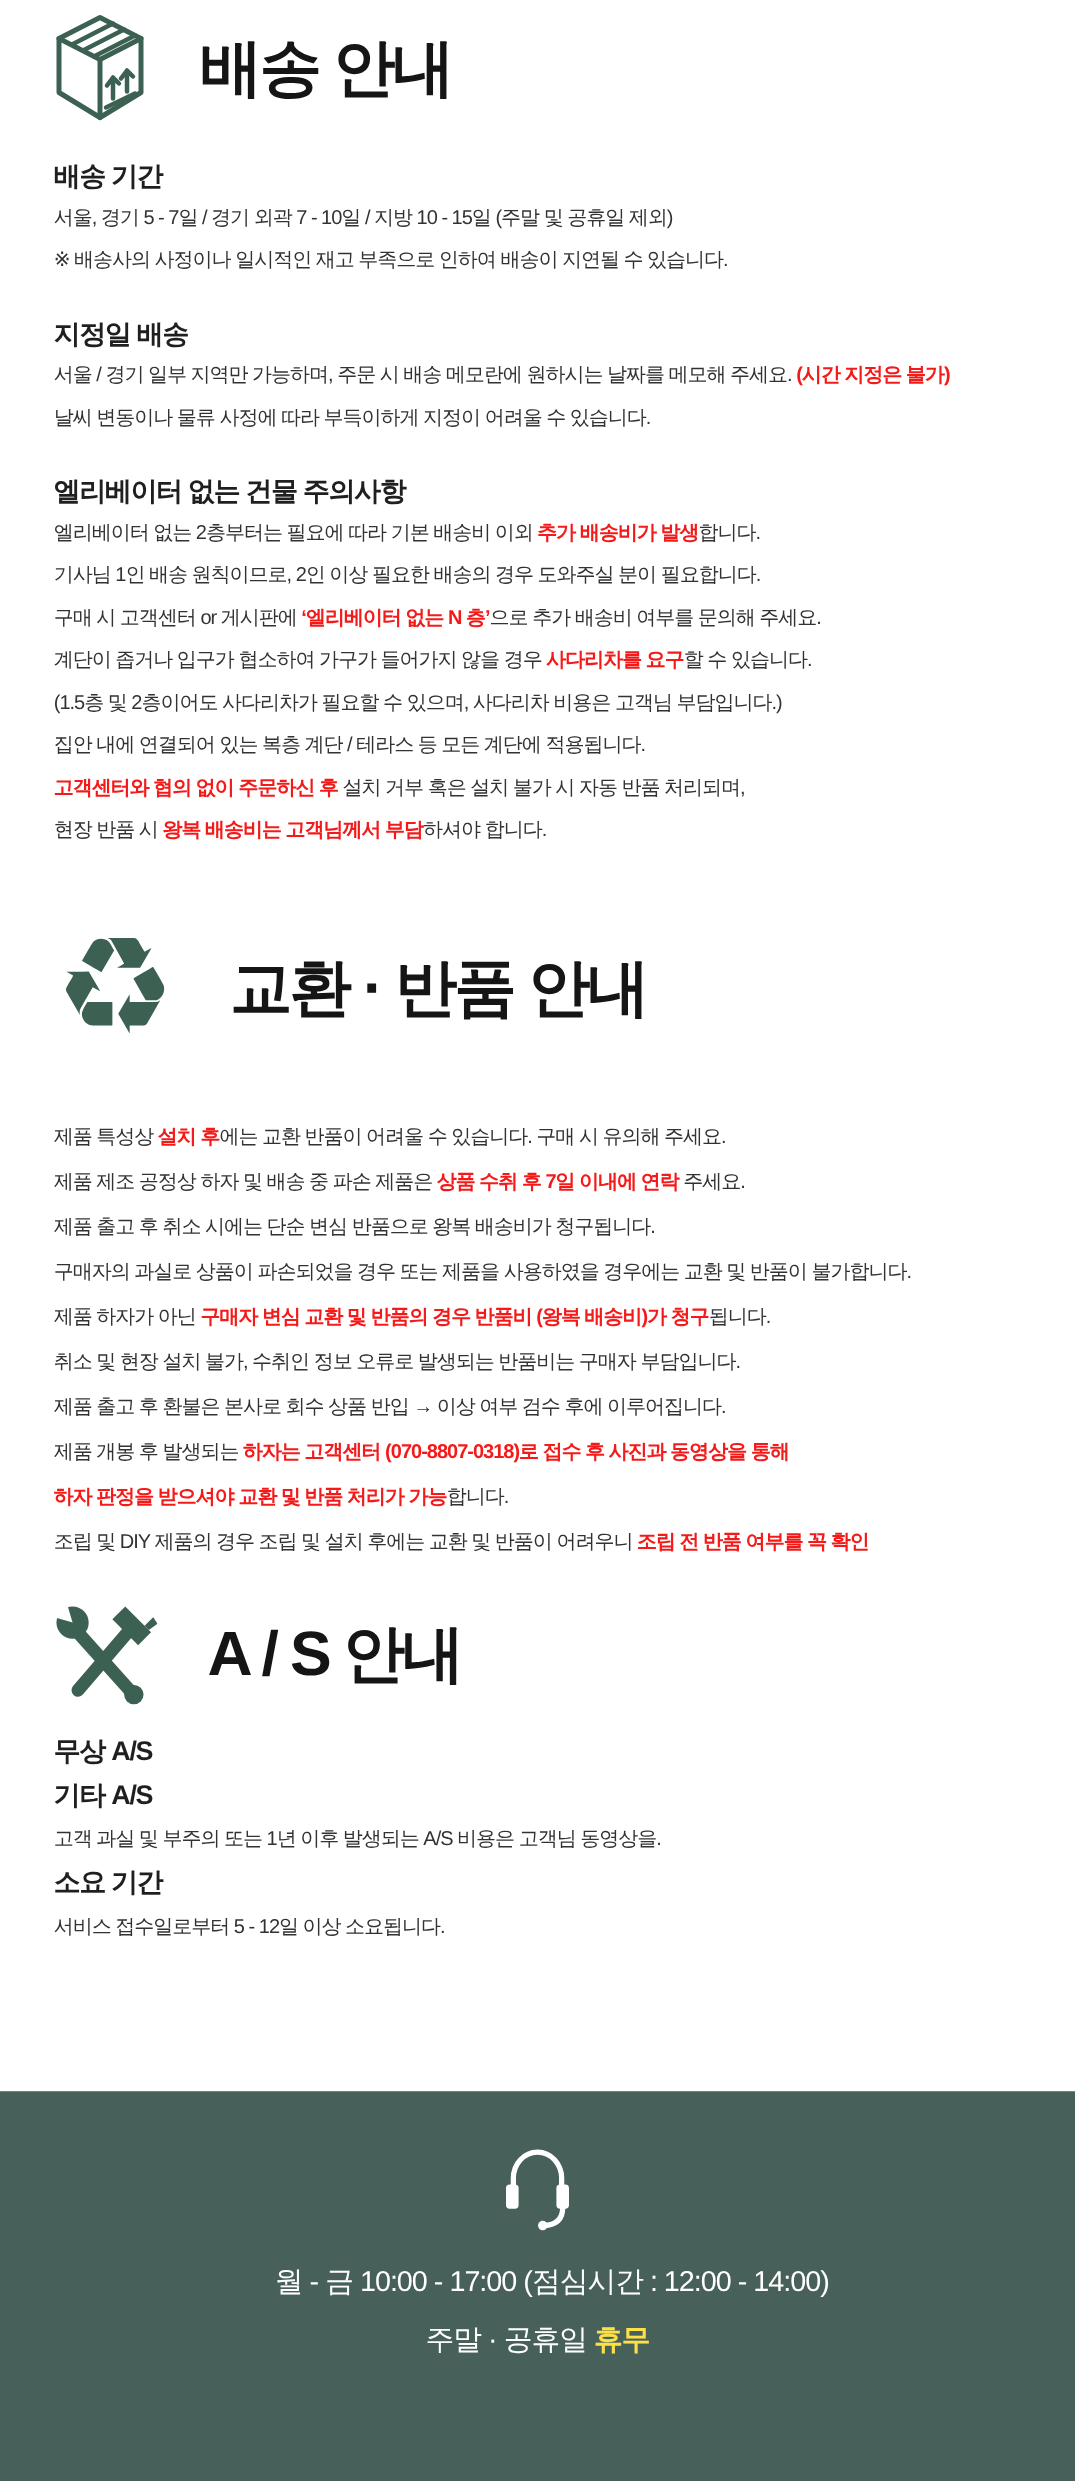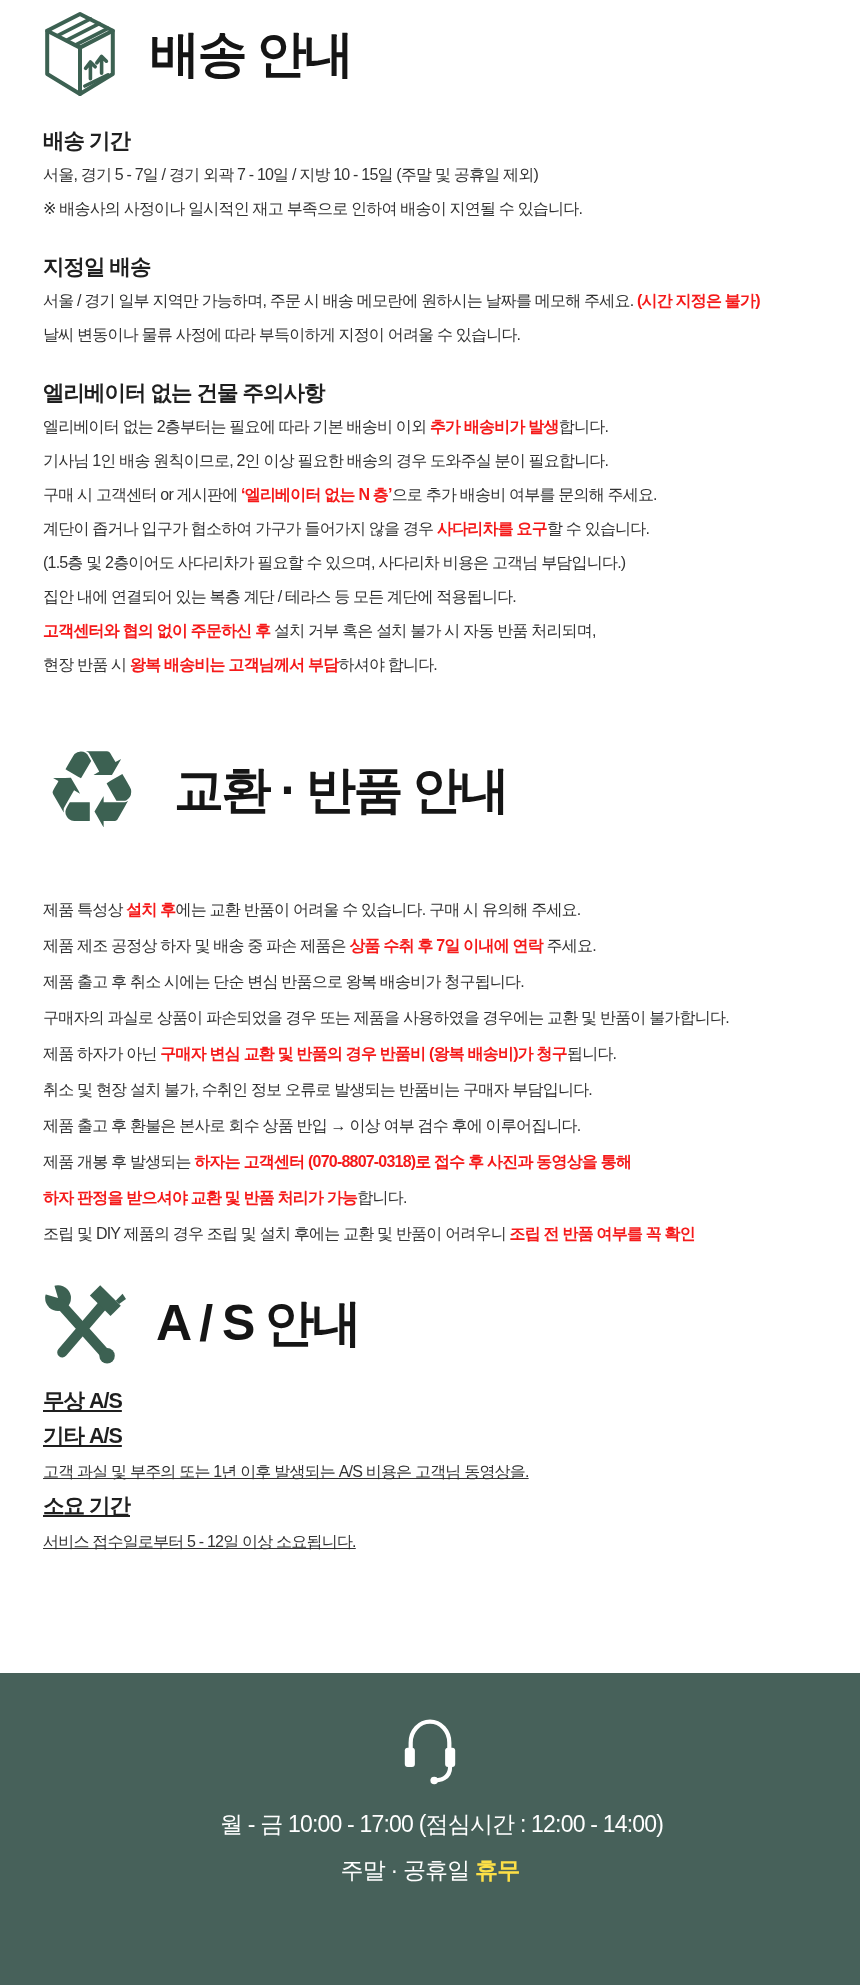--- a/index.html
+++ b/index.html
@@ -4,21 +4,21 @@
 <style>
   html,body{margin:0;padding:0;background:#fff;}
   .page{
     position:relative;
     width:860px;height:1985px;
     background:#ffffff;
     overflow:hidden;
     font-family:"Liberation Sans","DejaVu Sans",sans-serif;
   }
   
-  .sec-header{display:flex;align-items:center;gap:30px;margin-left:40px;}
+  .sec-header{display:flex;align-items:center;gap:40px;margin-left:40px;}
   .sec-title{
     font-size:50px;font-weight:800;color:#151515;
     letter-spacing:-2.5px;white-space:nowrap;
   }
   .sec-shipping .sec-header{padding-top:10px;}
   .sec-exchange .sec-header{margin-top:58px;}
   .sec-as .sec-header{margin-top:28px;}
   
   .sec-body{margin-left:43px;margin-right:24px;}
   .sec-shipping .sec-body{margin-top:26px;}
@@ -27,21 +27,21 @@
   .blk-heading{
     font-size:21.5px;font-weight:700;color:#1f1f1f;
     letter-spacing:-1px;line-height:34px;margin-top:24px;
   }
   .sec-body .blk-heading:first-child{margin-top:0;}
   .line{
     font-size:16px;color:#323232;letter-spacing:-0.8px;
     line-height:34px;white-space:nowrap;
   }
   .sec-exchange .line{line-height:36px;}
-  .sec-as .line,.sec-as .blk-heading{line-height:35px;margin-top:0;text-decoration:underline;}
+  .sec-as .line,.sec-as .blk-heading{line-height:35px;margin-top:0;}
   .red{color:#f51a1a;font-weight:700;}
   
   .hdr-icon{flex:0 0 auto;display:flex;align-items:center;justify-content:center;}
   .recycle-glyph{
     font-family:"DejaVu Sans",sans-serif;
     font-size:108px;line-height:100px;color:#3c6152;
     width:104px;text-align:center;
   }
   
   .footer{

